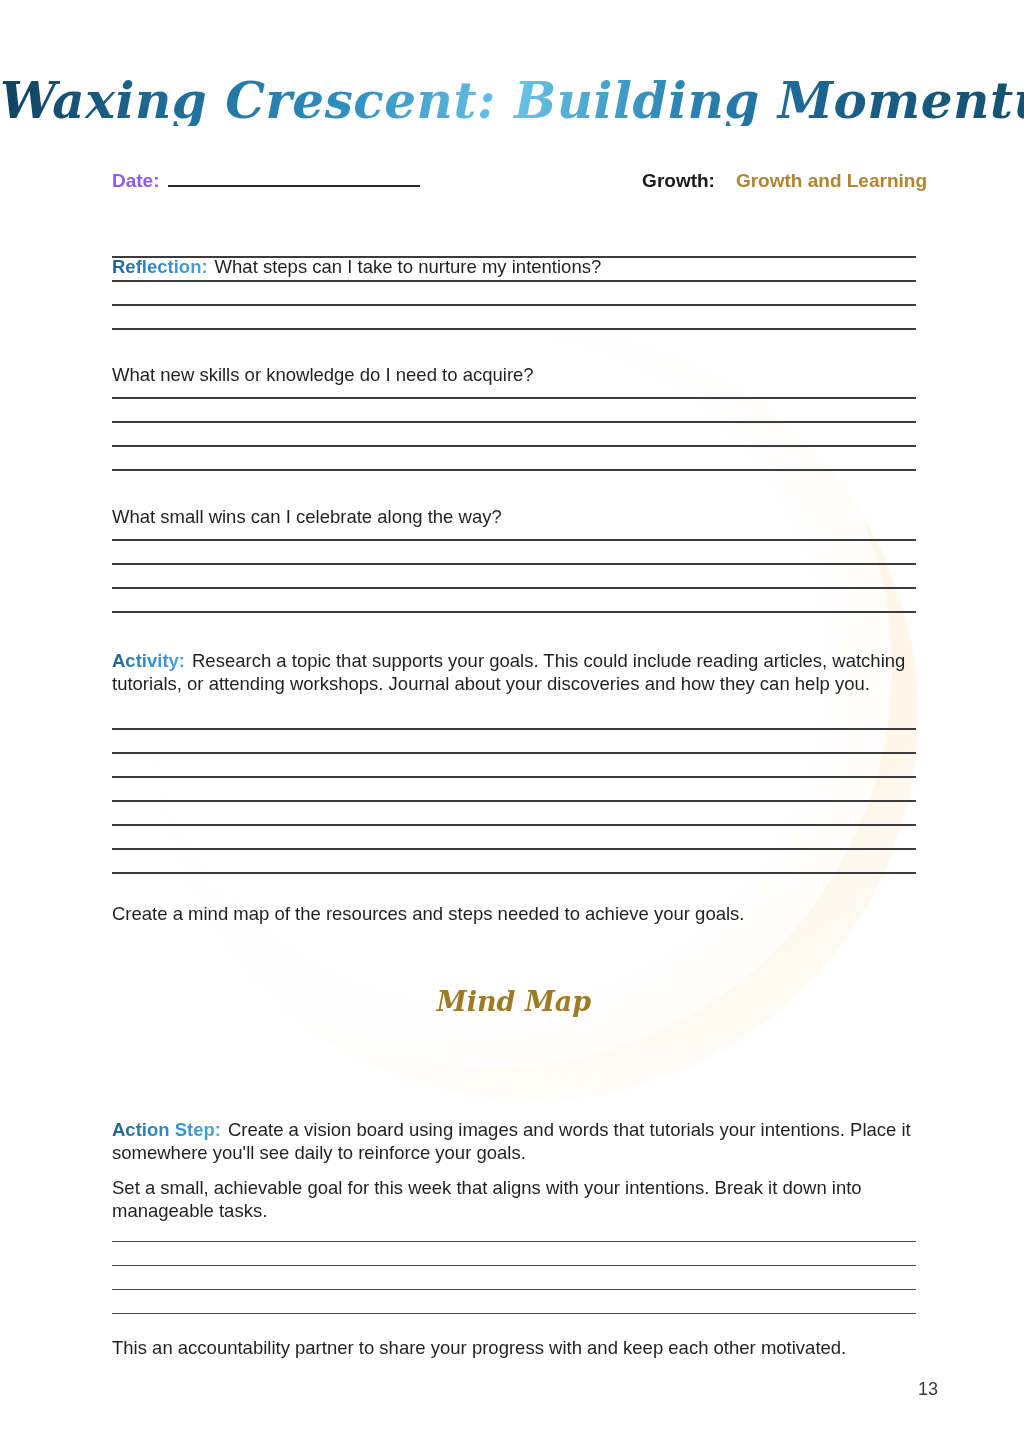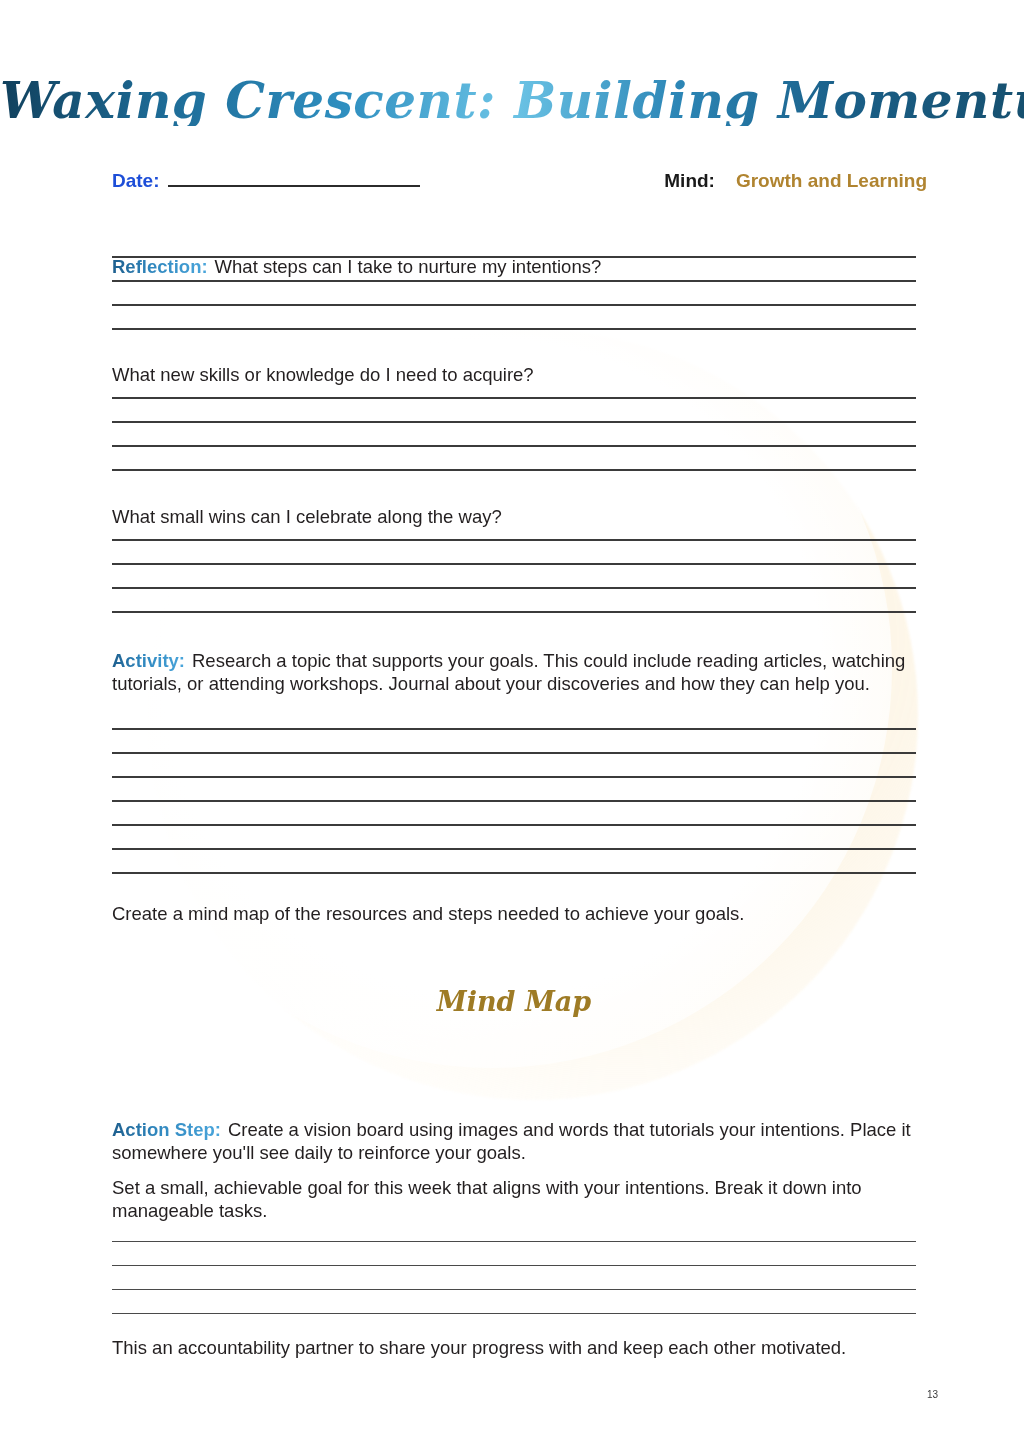--- a/index.html
+++ b/index.html
@@ -97,21 +97,21 @@
     position: absolute;
     top: 170px;
     left: 0;
     width: 815px;
     display: flex;
     align-items: flex-start;
     justify-content: space-between;
     font-size: 19px;
   }
   .date-group { display: flex; align-items: baseline; }
-  .date-label { font-weight: 700; color: #1d4ed8; font-size: 19px; }
+  .date-label { font-weight: 700; color: #8b5cf6; font-size: 19px; }
   .date-rule {
     display: inline-block;
     width: 252px;
     border-bottom: 2px solid #2b2b2b;
     margin-left: 8px;
     height: 14px;
   }
   .theme-group { font-size: 19px; white-space: nowrap; }
   .theme-label { font-weight: 700; color: #1a1a1a; }
   .theme-value { font-weight: 700; color: #b08430; margin-left: 21px; }
@@ -154,21 +154,21 @@
     font-weight: 700;
     font-size: 27px;
     color: #9e7b25;
     line-height: 1;
   }
 
   .page-number {
     position: absolute;
     right: 86px;
     bottom: 48px;
-    font-size: 10px;
+    font-size: 18px;
     color: #3a3a3a;
   }
 </style>
 </head>
 <body>
 
 <div id="watermark-layer">
   <div class="moon-disc"></div>
   <div class="moon-texture"></div>
   <div class="moon-shadow"></div>
@@ -179,21 +179,21 @@
   <div class="page-title">Waxing Crescent: Building Momentum</div>
 
   <div class="content">
 
     <div class="meta-row">
       <div class="date-group">
         <span class="date-label">Date:</span>
         <span class="date-rule"></span>
       </div>
       <div class="theme-group">
-        <span class="theme-label">Mind:</span><span class="theme-value">Growth and Learning</span>
+        <span class="theme-label">Growth:</span><span class="theme-value">Growth and Learning</span>
       </div>
     </div>
 
     <div class="prompt" style="top:240px;margin-top:15px;">
       <span class="tag">Reflection:</span><span class="tag-space"></span><span>What steps can I take to nurture my intentions?</span>
     </div>
     <div class="lines" style="top:234px;">
       <div class="rule"></div>
       <div class="rule"></div>
       <div class="rule"></div>

